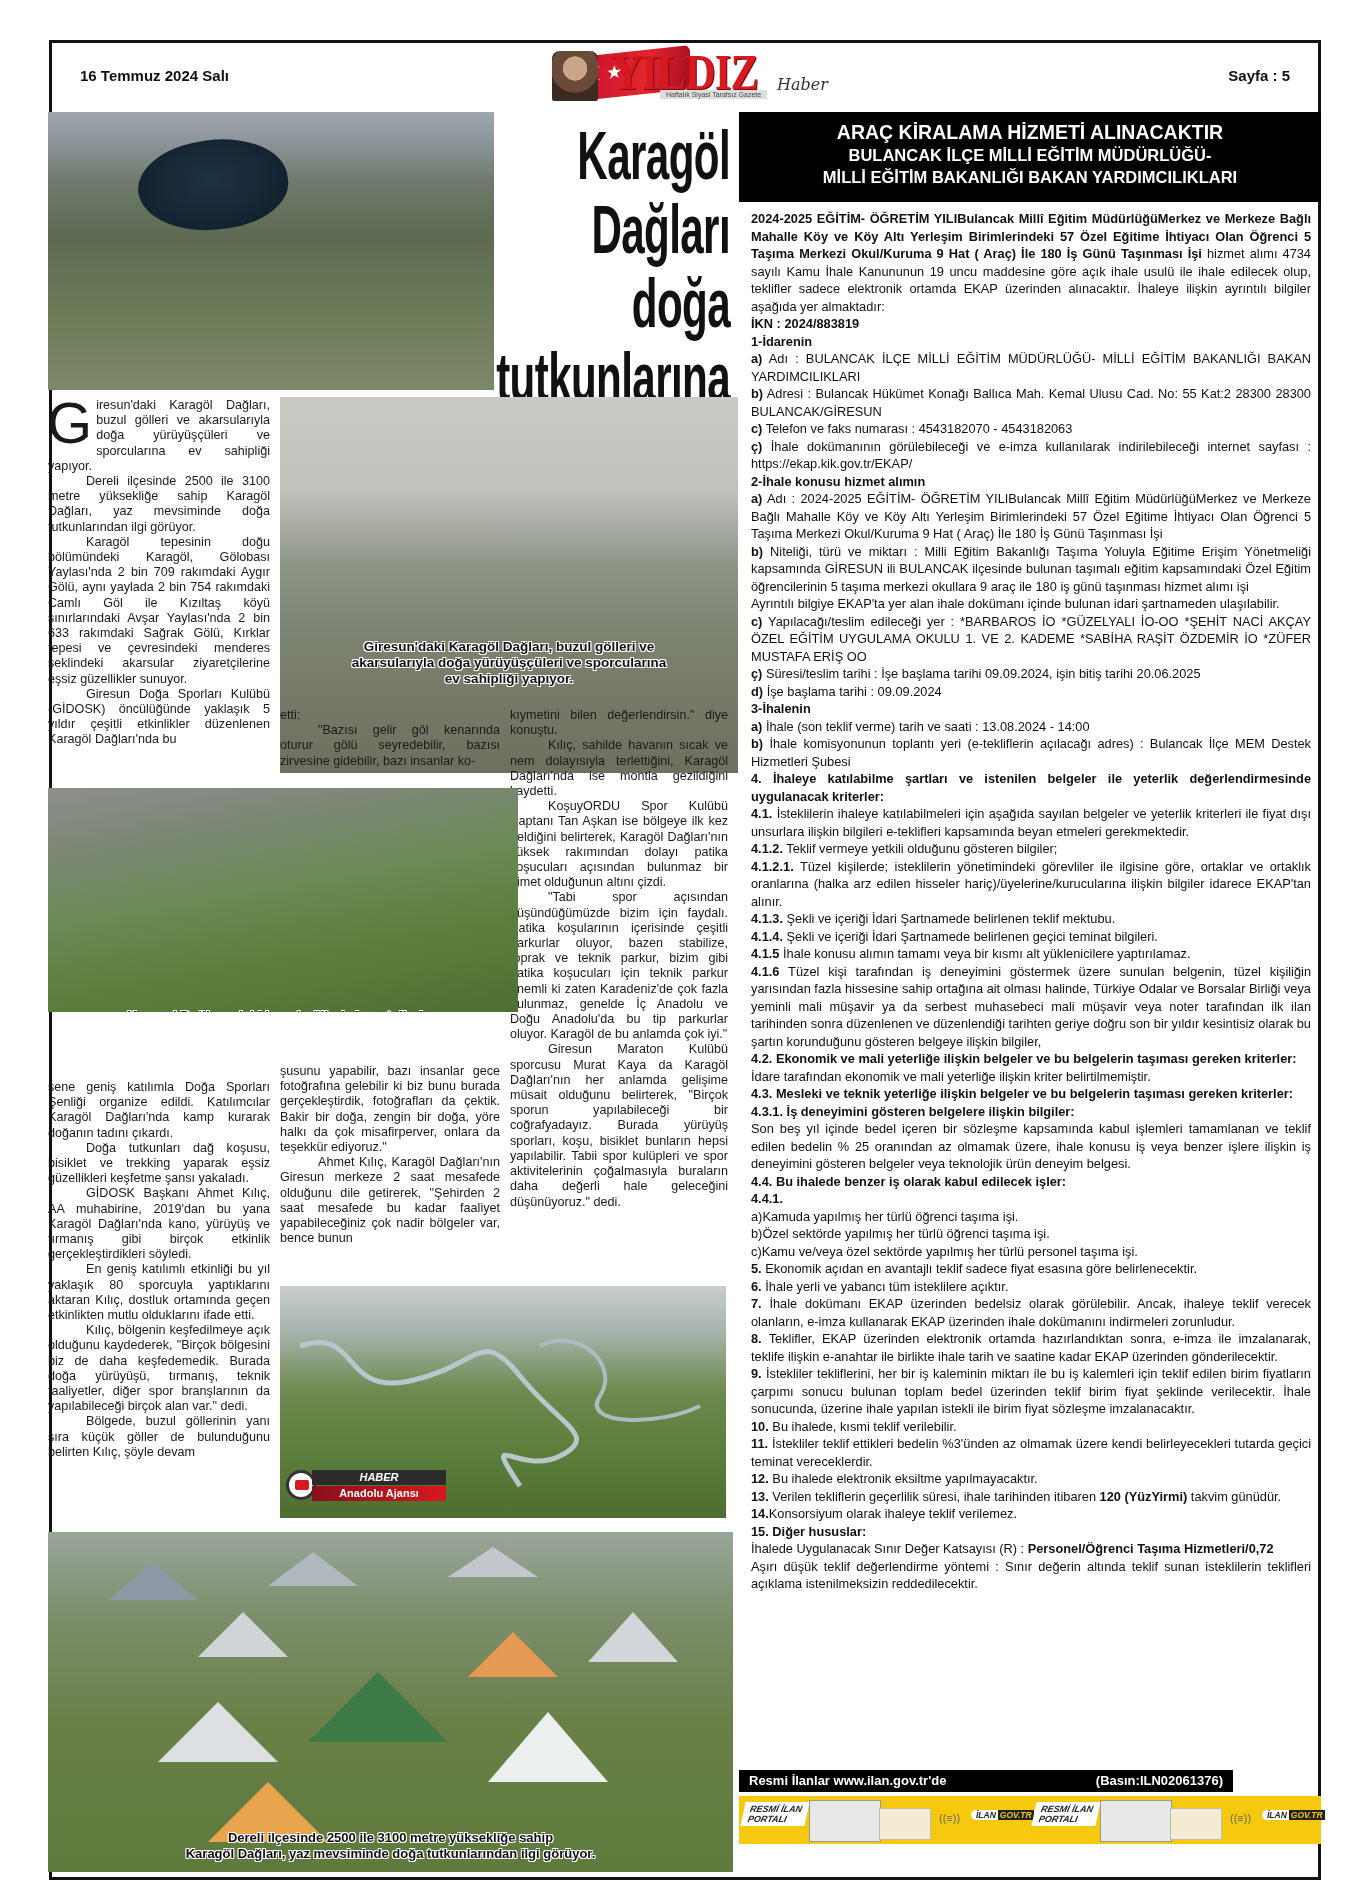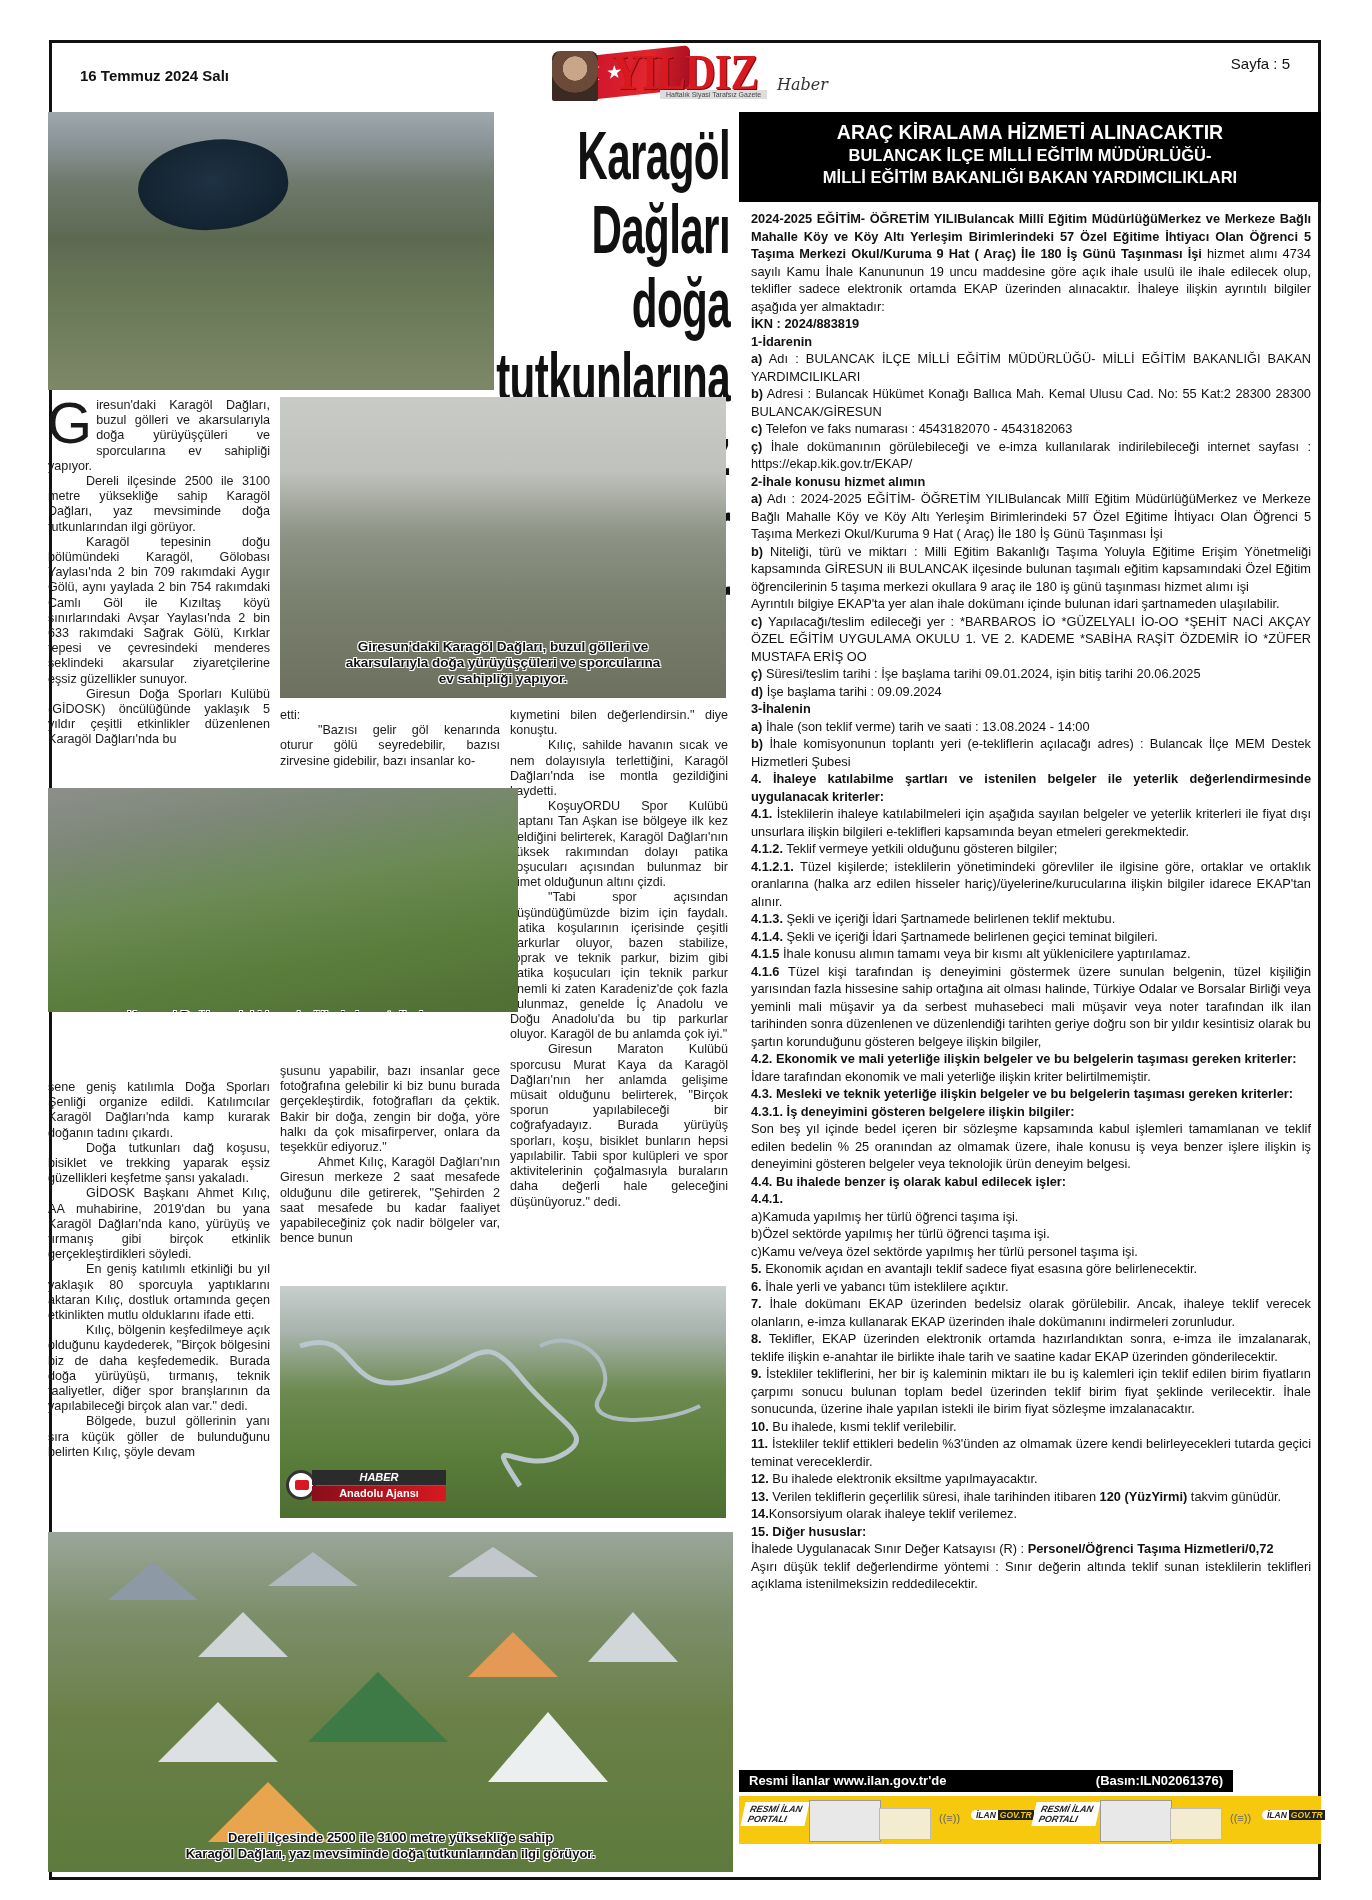--- a/index.html
+++ b/index.html
@@ -1,34 +1,34 @@
 <!DOCTYPE html>
 <html><head>
 <meta charset="utf-8">
 <style>
   html, body { margin:0; padding:0; }
   body { width:1372px; height:1900px; background:#fff; position:relative; overflow:hidden; font-family:"Liberation Sans", sans-serif; color:#111; }
   .frame { position:absolute; left:49px; top:40px; width:1272px; height:1840px; border:3px solid #111; box-sizing:border-box; }
   .header { position:absolute; left:52px; top:43px; width:1266px; height:62px; }
   .date { position:absolute; left:28px; top:24px; font-weight:bold; font-size:15px; }
-  .page { position:absolute; right:28px; top:12px; font-weight:normal; font-size:15px; }
+  .page { position:absolute; right:28px; top:24px; font-weight:bold; font-size:15px; }
   .logo { position:absolute; left:500px; top:2px; width:330px; height:58px; }
   .logo-portrait { position:absolute; left:0; top:6px; width:46px; height:50px; background:radial-gradient(circle at 50% 35%, #c9a58a 0 30%, #6b4a3a 31% 60%, #3a2a22 61%); border-radius:8px 8px 2px 2px; }
   .logo-flag { position:absolute; left:28px; top:6px; width:110px; height:44px; background:linear-gradient(100deg,#c8102e,#e1262d 60%,#a50d22); transform:skewY(-6deg); border-radius:6px; }
   .logo-flag::after { content:"☾★"; color:#fff; position:absolute; left:10px; top:8px; font-size:18px; }
   .logo-text { position:absolute; left:60px; top:-2px; font-family:"Liberation Serif", serif; font-weight:bold; font-size:50px; letter-spacing:-1px; color:#d71920; transform:scaleX(0.85); transform-origin:left; text-shadow:1px 1px 0 #7a0a12; }
   .logo-sub { position:absolute; left:108px; top:45px; font-size:7px; background:#ddd; color:#444; padding:1px 6px; }
   .logo-script { position:absolute; left:225px; top:30px; font-family:"DejaVu Serif", serif; font-style:italic; font-size:16px; color:#333; }
 
   .photo { position:absolute; overflow:hidden; }
   .ph-lake { left:48px; top:112px; width:446px; height:278px; background:linear-gradient(180deg,#9fa8ad 0%,#8d969b 10%,#6f7a6d 25%,#5d6a52 45%,#6b7a58 70%,#7d8868 100%); }
   .ph-lake .lake { position:absolute; left:90px; top:28px; width:150px; height:90px; border-radius:48% 52% 45% 55%; background:radial-gradient(ellipse at 50% 45%,#1e3244,#0f1c27); transform:rotate(-8deg); }
   .headline { position:absolute; left:270px; top:118px; width:460px; text-align:right; font-family:"Liberation Sans", sans-serif; font-weight:bold; font-size:68px; line-height:74px; color:#111; transform:scaleX(0.62); transform-origin:right top; letter-spacing:-1px; text-shadow:2px 2px 0 #fff,-2px -2px 0 #fff,2px -2px 0 #fff,-2px 2px 0 #fff; }
 
-  .ph-rocks { left:280px; top:397px; width:446px; height:301px; background:linear-gradient(180deg,#c9cbc7 0%,#bfc1bc 25%,#8e9486 45%,#7c8270 65%,#6d705f 100%); }
+  .ph-rocks { left:280px; top:397px; width:446px; height:376px; background:linear-gradient(180deg,#c9cbc7 0%,#bfc1bc 25%,#8e9486 45%,#7c8270 65%,#6d705f 100%);padding-left:12px; }
   .ph-hike { left:48px; top:788px; width:446px; height:224px; background:linear-gradient(170deg,#8d8f8a 0%,#7d8878 20%,#6b8a55 45%,#5b7e3d 70%,#4f6f33 100%);padding-left:24px; }
   .ph-river { left:280px; top:1286px; width:446px; height:232px; background:linear-gradient(180deg,#c8cfcd 0%,#a7b3ac 20%,#6d8a50 45%,#5c7f3c 70%,#4d6e31 100%); }
   .ph-tents { left:48px; top:1532px; width:685px; height:340px; background:linear-gradient(180deg,#9aa69a 0%,#7c8e6a 25%,#6a8048 55%,#5e7a3c 100%); }
   .tent { position:absolute; width:0; height:0; border-left:45px solid transparent; border-right:45px solid transparent; }
   .caption { position:absolute; left:0; right:0; text-align:center; font-weight:bold; font-size:13.5px; line-height:16px; color:#111; text-shadow:1px 1px 0 #fff,-1px -1px 0 #fff,1px -1px 0 #fff,-1px 1px 0 #fff,0 1px 0 #fff,0 -1px 0 #fff; }
   .badge { position:absolute; left:6px; bottom:14px; width:160px; height:36px; }
   .badge-circle { position:absolute; left:0; top:2px; width:30px; height:30px; border-radius:50%; background:#fff; border:3px solid #333; box-sizing:border-box; }
   .badge-circle::after { content:""; position:absolute; left:6px; top:7px; width:14px; height:10px; background:#d71920; border-radius:2px; }
   .badge-top { position:absolute; left:26px; top:2px; width:134px; height:15px; background:#2b2b2b; color:#fff; font-style:italic; font-weight:bold; font-size:11px; text-align:center; line-height:15px; }
   .badge-bot { position:absolute; left:26px; top:18px; width:134px; height:15px; background:linear-gradient(90deg,#8a0e1a,#d71920); color:#fff; font-weight:bold; font-size:11px; text-align:center; line-height:15px; }
@@ -172,21 +172,21 @@
   <p><b>1-İdarenin</b></p>
       <p><b>a)</b><span> Adı : BULANCAK İLÇE MİLLİ EĞİTİM MÜDÜRLÜĞÜ- MİLLİ EĞİTİM BAKANLIĞI BAKAN YARDIMCILIKLARI</span></p>
       <p><b>b)</b><span> Adresi : Bulancak Hükümet Konağı Ballıca Mah. Kemal Ulusu Cad. No: 55 Kat:2 28300 28300 BULANCAK/GİRESUN</span></p>
       <p><b>c)</b><span> Telefon ve faks numarası : 4543182070 - 4543182063</span></p>
       <p><b>ç)</b><span> İhale dokümanının görülebileceği ve e-imza kullanılarak indirilebileceği internet sayfası : https://ekap.kik.gov.tr/EKAP/</span></p>
       <p><b>2-İhale konusu hizmet alımın</b></p>
       <p><b>a)</b><span> Adı : 2024-2025 EĞİTİM- ÖĞRETİM YILIBulancak Millî Eğitim MüdürlüğüMerkez ve Merkeze Bağlı Mahalle Köy ve Köy Altı Yerleşim Birimlerindeki 57 Özel Eğitime İhtiyacı Olan Öğrenci 5 Taşıma Merkezi Okul/Kuruma 9 Hat ( Araç) İle 180 İş Günü Taşınması İşi</span></p>
       <p><b>b)</b><span> Niteliği, türü ve miktarı : Milli Eğitim Bakanlığı Taşıma Yoluyla Eğitime Erişim Yönetmeliği kapsamında GİRESUN ili BULANCAK ilçesinde bulunan taşımalı eğitim kapsamındaki Özel Eğitim öğrencilerinin 5 taşıma merkezi okullara 9 araç ile 180 iş günü taşınması hizmet alımı işi</span></p>
       <p><span>Ayrıntılı bilgiye EKAP'ta yer alan ihale dokümanı içinde bulunan idari şartnameden ulaşılabilir.</span></p>
       <p><b>c)</b><span> Yapılacağı/teslim edileceği yer : *BARBAROS İO *GÜZELYALI İO-OO *ŞEHİT NACİ AKÇAY ÖZEL EĞİTİM UYGULAMA OKULU 1. VE 2. KADEME *SABİHA RAŞİT ÖZDEMİR İO *ZÜFER MUSTAFA ERİŞ OO</span></p>
-      <p><b>ç)</b><span> Süresi/teslim tarihi : İşe başlama tarihi 09.01.2024, işin bitiş tarihi 20.06.2025</span></p>
+      <p><b>ç)</b><span> Süresi/teslim tarihi : İşe başlama tarihi 09.09.2024, işin bitiş tarihi 20.06.2025</span></p>
       <p><b>d)</b><span> İşe başlama tarihi : 09.09.2024</span></p>
       <p><b>3-İhalenin</b></p>
       <p><b>a)</b><span> İhale (son teklif verme) tarih ve saati : 13.08.2024 - 14:00</span></p>
       <p><b>b)</b><span> İhale komisyonunun toplantı yeri (e-tekliflerin açılacağı adres) : Bulancak İlçe MEM Destek Hizmetleri Şubesi</span></p>
       <p><b>4. İhaleye katılabilme şartları ve istenilen belgeler ile yeterlik değerlendirmesinde uygulanacak kriterler:</b></p>
       <p><b>4.1.</b><span> İsteklilerin ihaleye katılabilmeleri için aşağıda sayılan belgeler ve yeterlik kriterleri ile fiyat dışı unsurlara ilişkin bilgileri e-teklifleri kapsamında beyan etmeleri gerekmektedir.</span></p>
       <p><b>4.1.2.</b><span> Teklif vermeye yetkili olduğunu gösteren bilgiler;</span></p>
       <p><b>4.1.2.1.</b><span> Tüzel kişilerde; isteklilerin yönetimindeki görevliler ile ilgisine göre, ortaklar ve ortaklık oranlarına (halka arz edilen hisseler hariç)/üyelerine/kurucularına ilişkin bilgiler idarece EKAP'tan alınır.</span></p>
       <p><b>4.1.3.</b><span> Şekli ve içeriği İdari Şartnamede belirlenen teklif mektubu.</span></p>
       <p><b>4.1.4.</b><span> Şekli ve içeriği İdari Şartnamede belirlenen geçici teminat bilgileri.</span></p>

